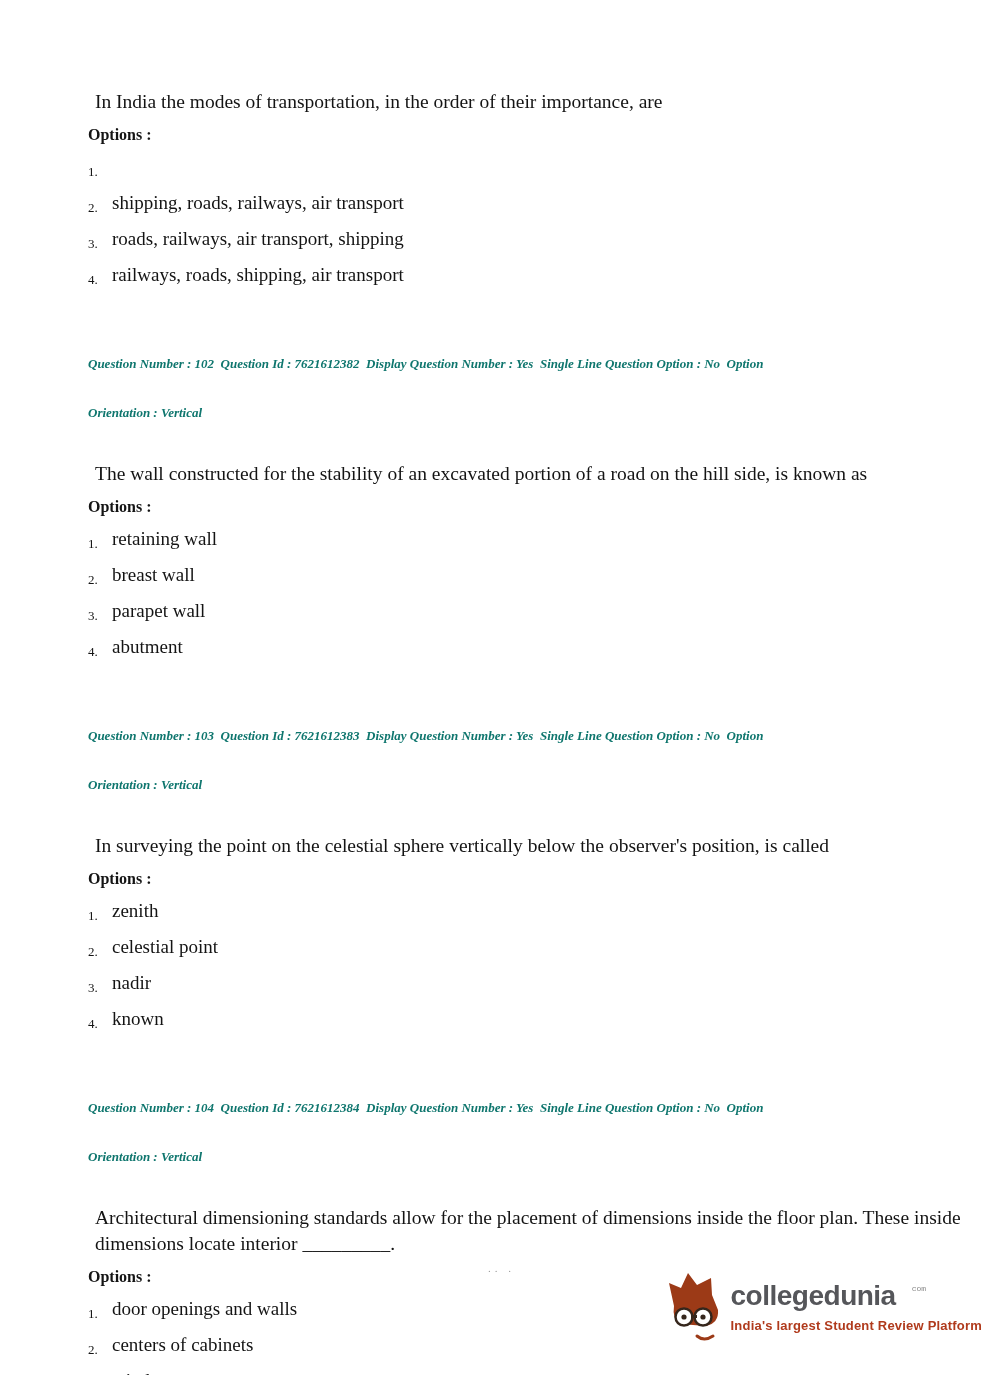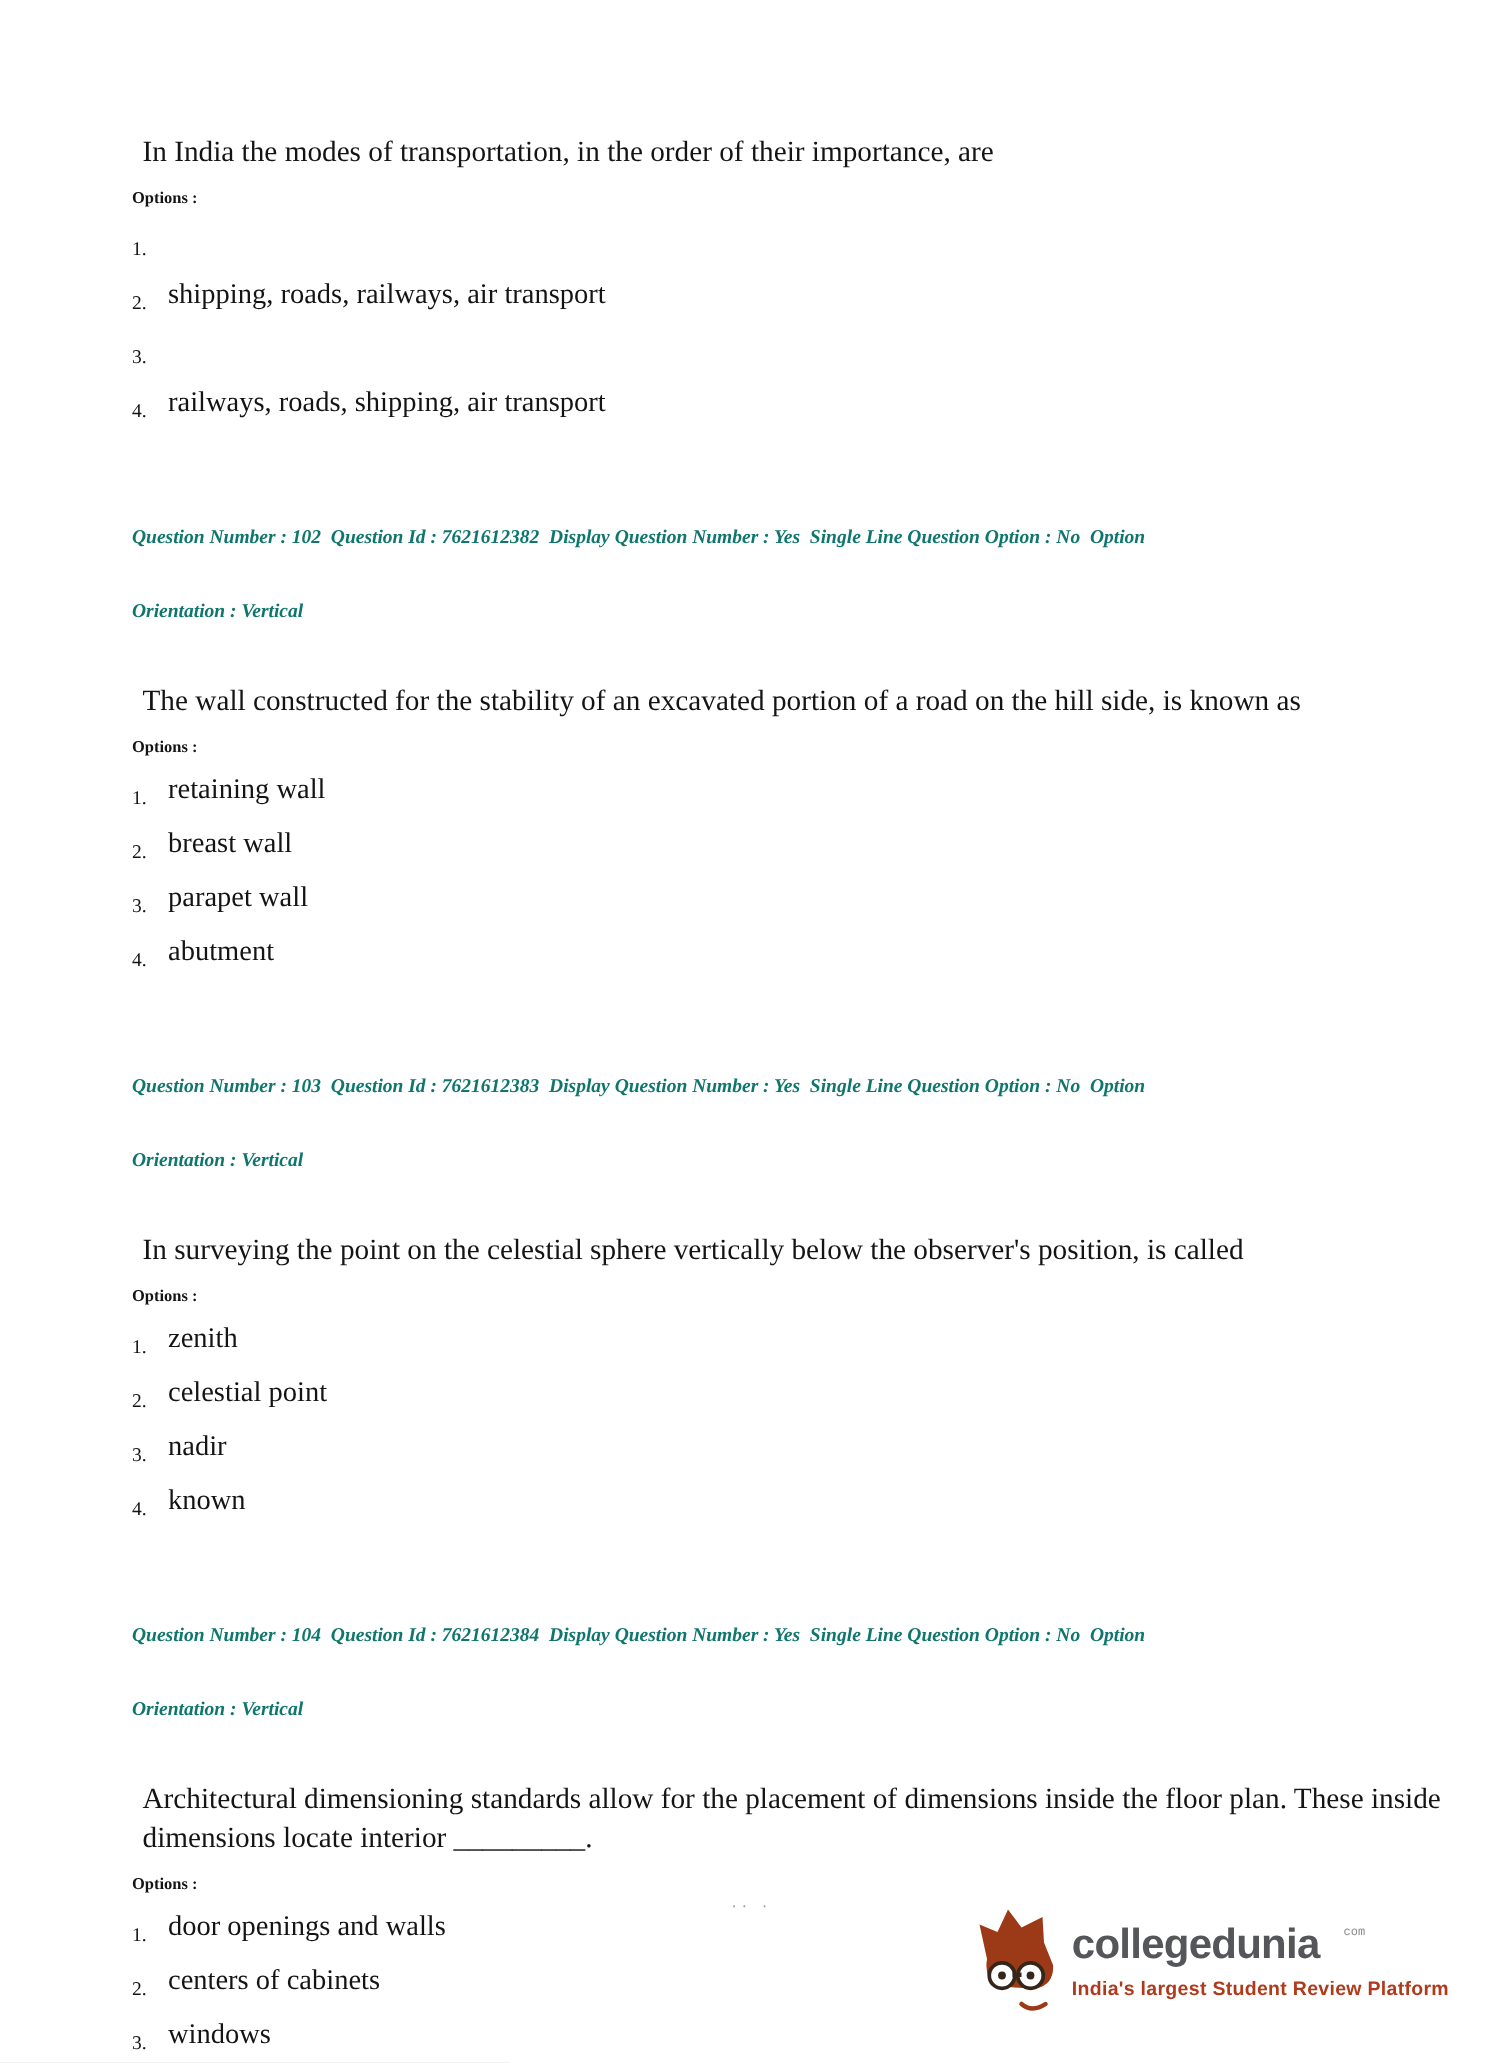--- a/index.html
+++ b/index.html
@@ -29,21 +29,21 @@
   }
   .qtext {
     font-size:19.5px;
     line-height:1.33;
     margin-top:7px;
     padding-left:7px;
     max-width:880px;
   }
   .options-label {
     font-weight:bold;
-    font-size:11px;
+    font-size:16px;
     margin-top:11px;
   }
   .option-row {
     display:flex;
     align-items:flex-start;
     margin-top:10px;
   }
   .option-num {
     font-size:13px;
     padding-top:10px;
@@ -57,21 +57,21 @@
   }
   .footer-dots {
     position:absolute;
     left:488px; top:1262px;
     font-size:11px;
     color:#9a9a9a;
     letter-spacing:4px;
   }
   .logo {
     position:absolute;
-    right:34px; top:1270px;
+    right:18px; top:1270px;
     display:flex;
     align-items:flex-start;
     gap:10px;
   }
   .logo-icon { width:54px; height:74px; }
   .logo-textcol { padding-top:12px; }
   .brand-row { display:flex; align-items:flex-start; }
   .brand-name {
     font-family:"Liberation Sans", sans-serif;
     font-size:28px;
@@ -107,20 +107,21 @@
       <div class="options-label">Options :</div>
       <div class="option-row">
         <span class="option-num">1.</span>
       </div>
       <div class="option-row">
         <span class="option-num">2.</span>
         <span class="option-text">shipping, roads, railways, air transport</span>
       </div>
       <div class="option-row">
         <span class="option-num">3.</span>
+        <span class="option-text">roads, railways, air transport, shipping</span>
       </div>
       <div class="option-row">
         <span class="option-num">4.</span>
         <span class="option-text">railways, roads, shipping, air transport</span>
       </div>
     </div>
 
     <div class="qblock">
       <div class="meta">
         <div>Question Number : 102  Question Id : 7621612382  Display Question Number : Yes  Single Line Question Option : No  Option</div>

